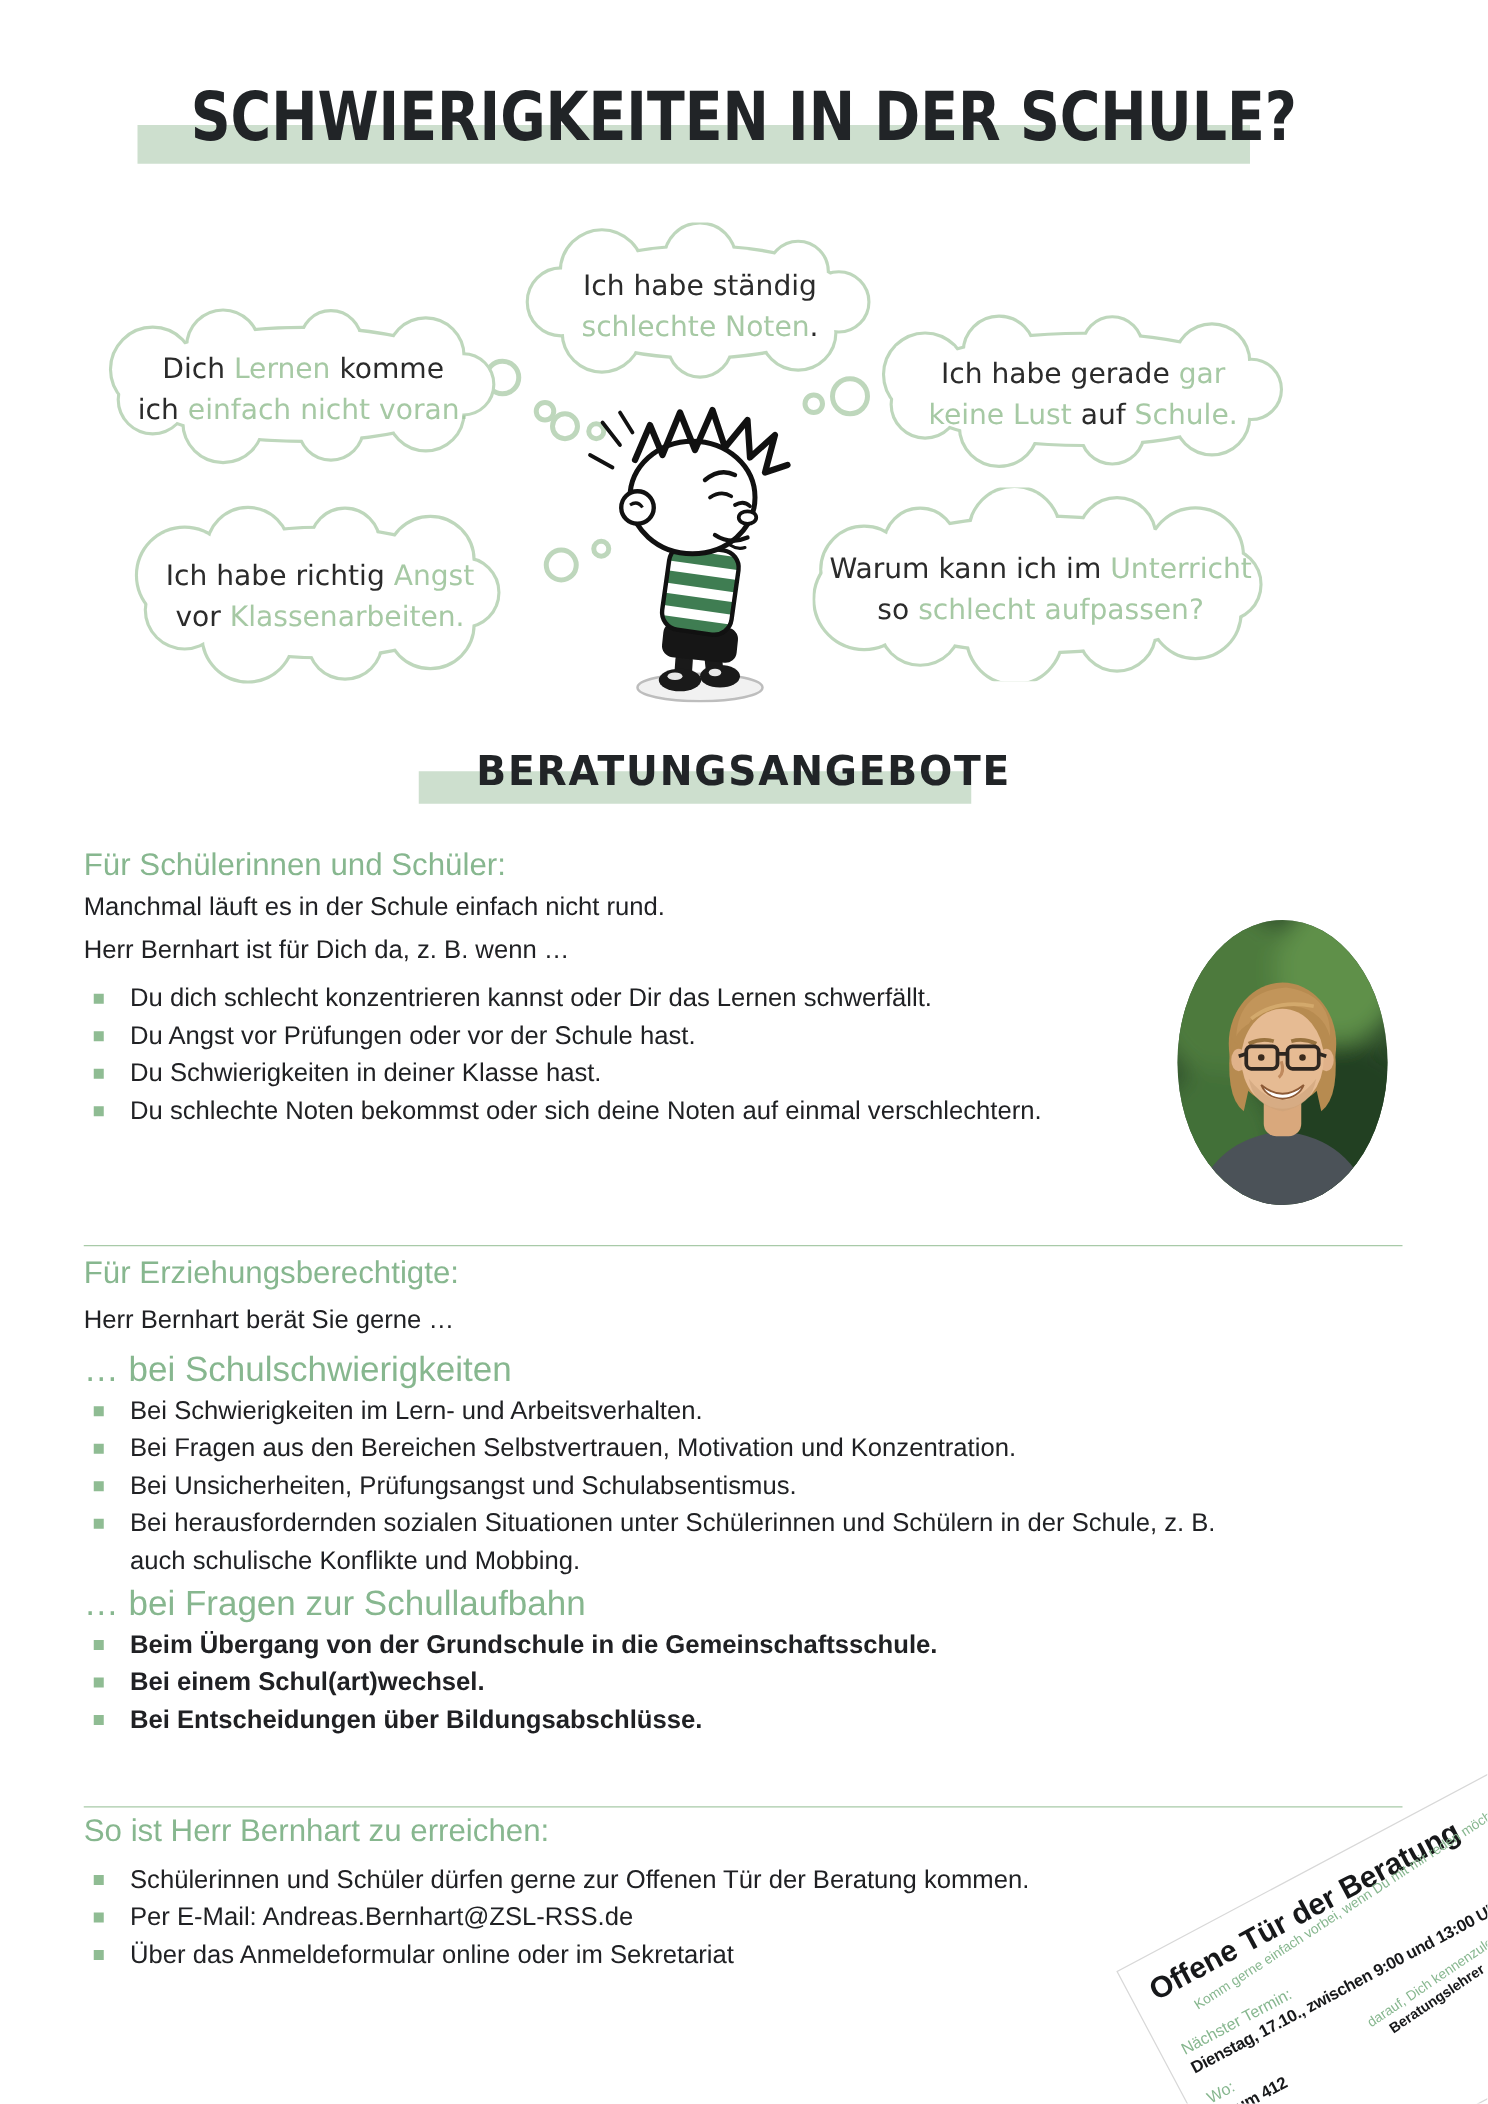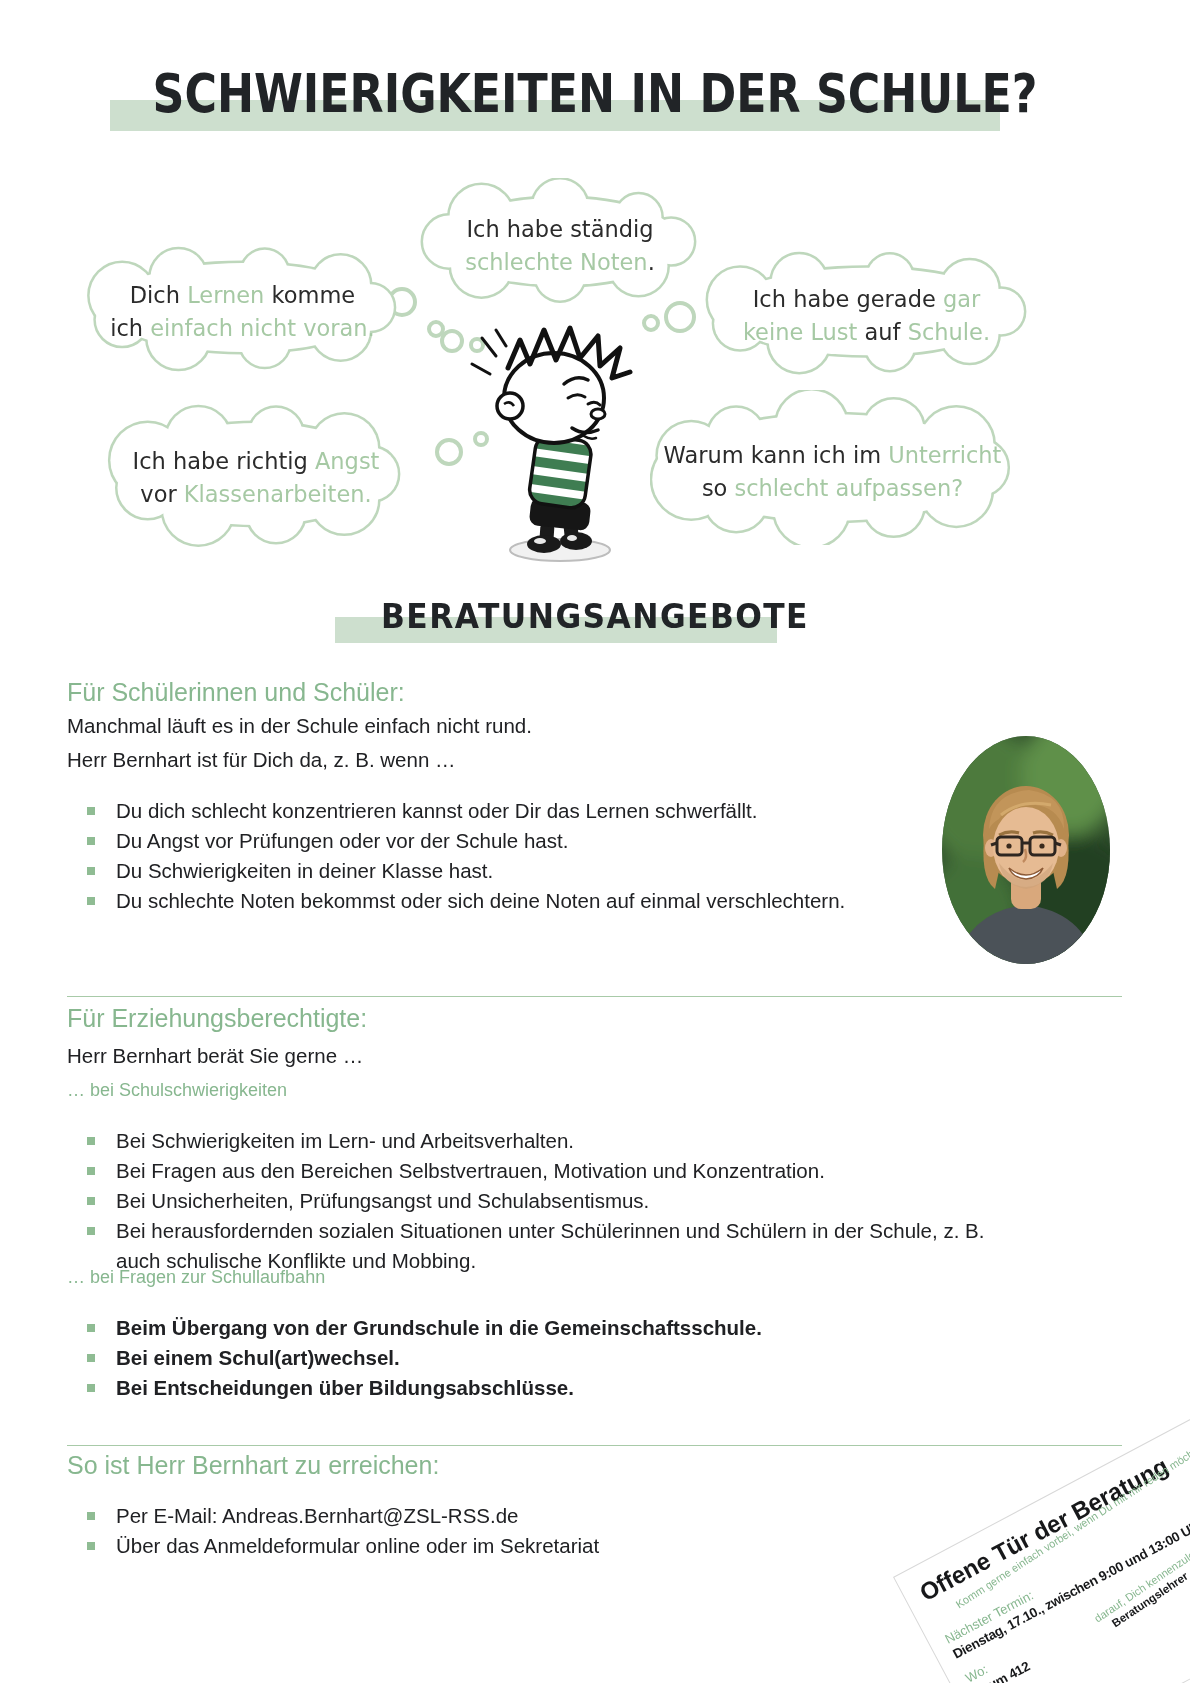--- a/index.html
+++ b/index.html
@@ -28,25 +28,25 @@
   #bubble-right{left:703px;top:248px;width:327px;height:127px;}
   #bubble-bl{left:107px;top:400px;width:298px;height:148px;text-align:center;}
   #bubble-br{left:650px;top:390px;width:365px;height:155px;}
 
   #dots-layer{position:absolute;left:0;top:0;width:1190px;height:600px;pointer-events:none;}
   #calvin{position:absolute;left:452px;top:322px;width:200px;height:240px;}
 
   
   .abs{position:absolute;left:67px;right:68px;}
   .g-head{font-size:25px;color:#87b78f;font-weight:400;}
-  .g-sub{font-size:18px;color:#87b78f;}
+  .g-sub{font-size:28px;color:#87b78f;}
   .body-line{font-size:20.5px;color:#202124;}
   .divider{position:absolute;left:67px;right:68px;border-top:1.5px solid #a8caa8;}
 
-  .bullets{list-style:none;margin:16px;padding:0;}
+  .bullets{list-style:none;margin:4px;padding:0;}
   .bullets li{position:relative;padding-left:33px;line-height:30px;font-size:20.5px;color:#202124;}
   .sq{position:absolute;left:4px;top:11px;width:8px;height:8px;background:#8fbc93;}
   .bt{white-space:pre-line;}
 
   #students-heading{top:678px;}
   #students-intro1{top:714px;}
   #students-intro2{top:748px;}
   #students-list{top:780px;}
   #divider1{top:996px;}
   #parents-heading{top:1004px;}
@@ -371,21 +371,21 @@
   <div class="abs g-sub" id="sub2-heading">… bei Fragen zur Schullaufbahn</div>
   <ul class="abs bullets" id="sub2-list">
       <li><span class="sq"></span><span class="bt">Beim Übergang von der Grundschule in die Gemeinschaftsschule.</span></li>
       <li><span class="sq"></span><span class="bt">Bei einem Schul(art)wechsel.</span></li>
       <li><span class="sq"></span><span class="bt">Bei Entscheidungen über Bildungsabschlüsse.</span></li>
     </ul>
 
   <div class="divider" id="divider2"></div>
   <div class="abs g-head" id="contact-heading">So ist Herr Bernhart zu erreichen:</div>
   <ul class="abs bullets" id="contact-list">
-      <li><span class="sq"></span></li>
+      <li><span class="sq"></span><span class="bt">Schülerinnen und Schüler dürfen gerne zur Offenen Tür der Beratung kommen.</span></li>
       <li><span class="sq"></span><span class="bt">Per E-Mail: Andreas.Bernhart@ZSL-RSS.de</span></li>
       <li><span class="sq"></span><span class="bt">Über das Anmeldeformular online oder im Sekretariat</span></li>
     </ul>
 
   <div id="note-card">
     <div class="card-title">Offene Tür der Beratung</div>
     <div class="card-sub">Komm gerne einfach vorbei, wenn Du mit mir reden möchtest!</div>
     <div class="card-label">Nächster Termin:</div>
     <div class="card-value">Dienstag, 17.10., zwischen 9:00 und 13:00 Uhr</div>
     <div class="card-label">Wo:</div>

